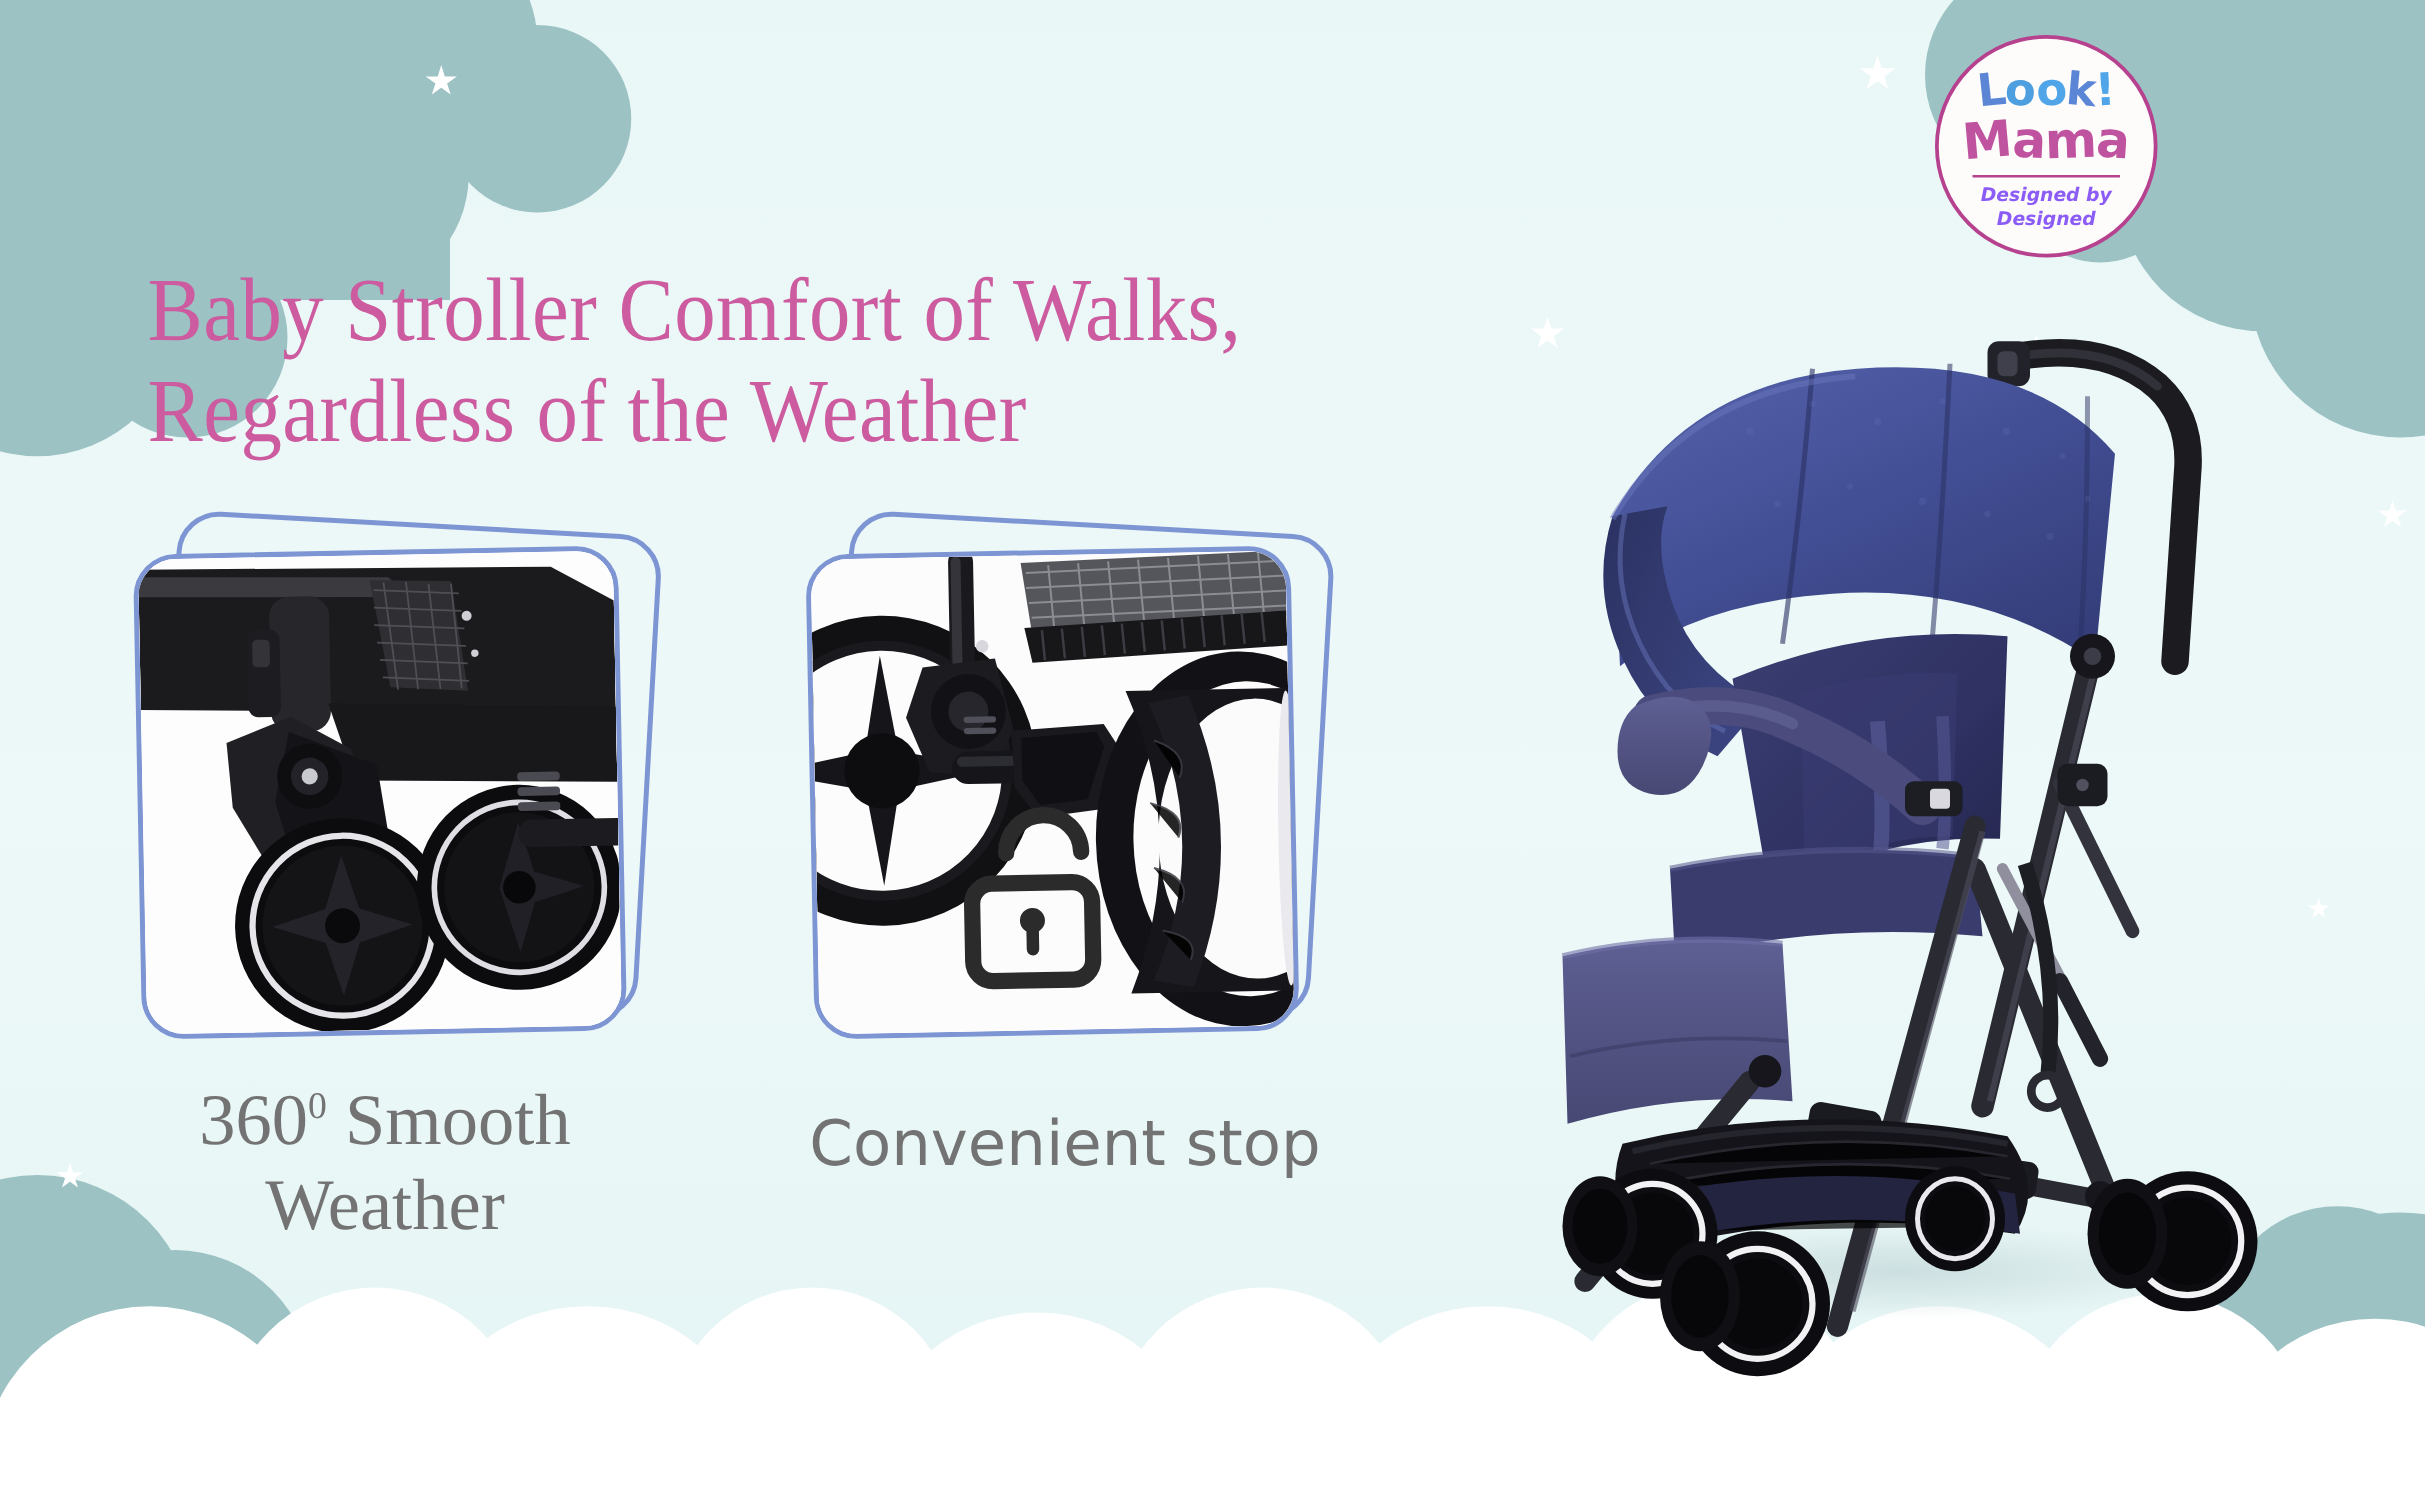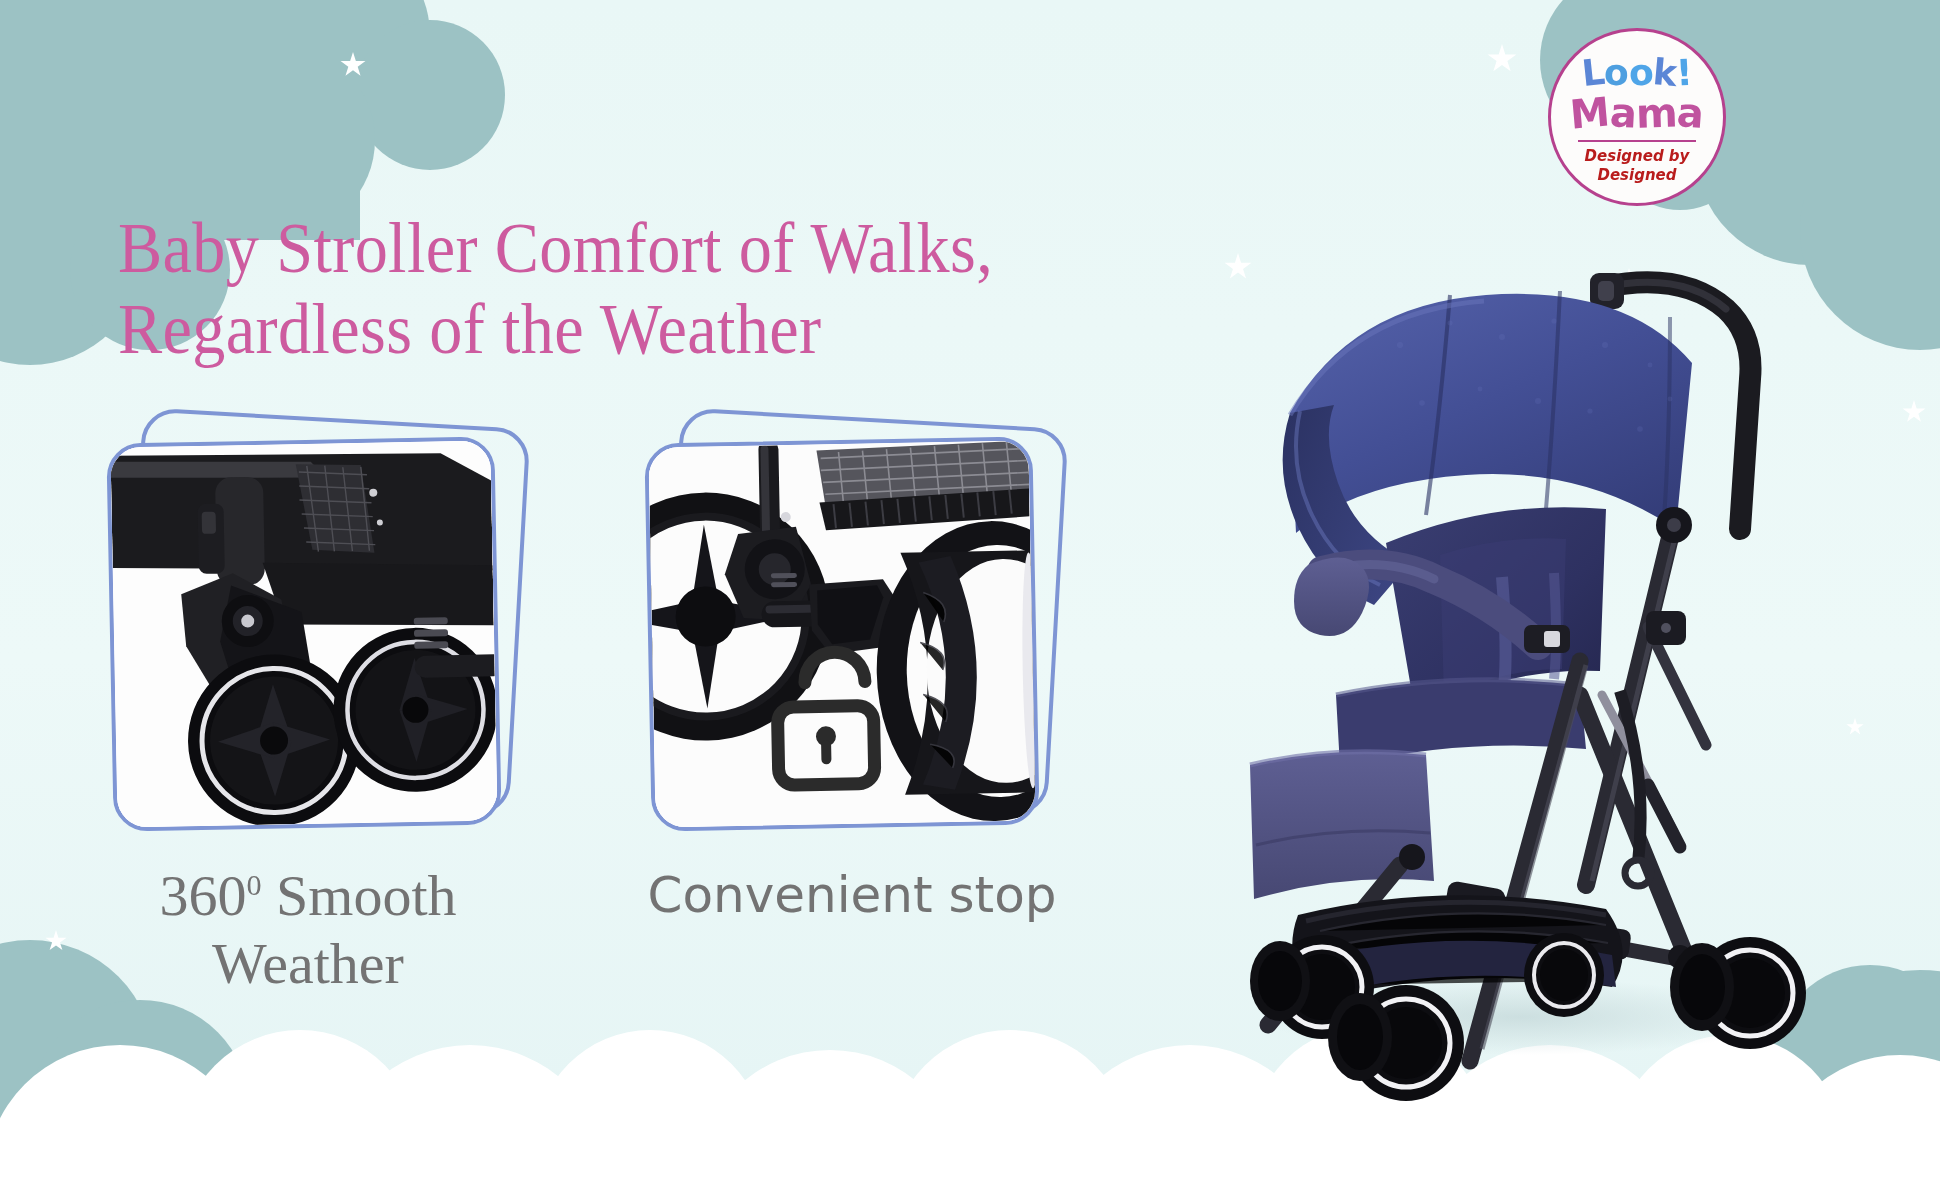--- a/index.html
+++ b/index.html
@@ -80,21 +80,21 @@
     width: 118px;
     height: 2px;
     background: #b6418e;
     margin: 7px 0 5px 0;
   }
   #logo-tagline {
     font-family: "DejaVu Sans", sans-serif;
     font-style: italic;
     font-weight: bold;
     font-size: 15px;
-    color: #b91c1c;
+    color: #8b5cf6;
     line-height: 1.25;
     text-align: center;
   }
 
   
   #headline {
     position: absolute;
     left: 118px;
     top: 160px;
     width: 1180px;
@@ -157,20 +157,21 @@
     color: #737373;
     z-index: 25;
   }
   .caption.serif {
     font-family: "Liberation Serif", serif;
     font-size: 58px;
   }
   .caption.sans {
     font-family: "DejaVu Sans", sans-serif;
     font-size: 50px;
+    margin-top: 20px;
   }
   .caption sup { font-size: 0.52em; vertical-align: super; }
   .caption .cap-line { display: block; }
 
   
   #hero-stroller {
     position: absolute;
     left: 1150px;
     top: 225px;
     width: 720px;

